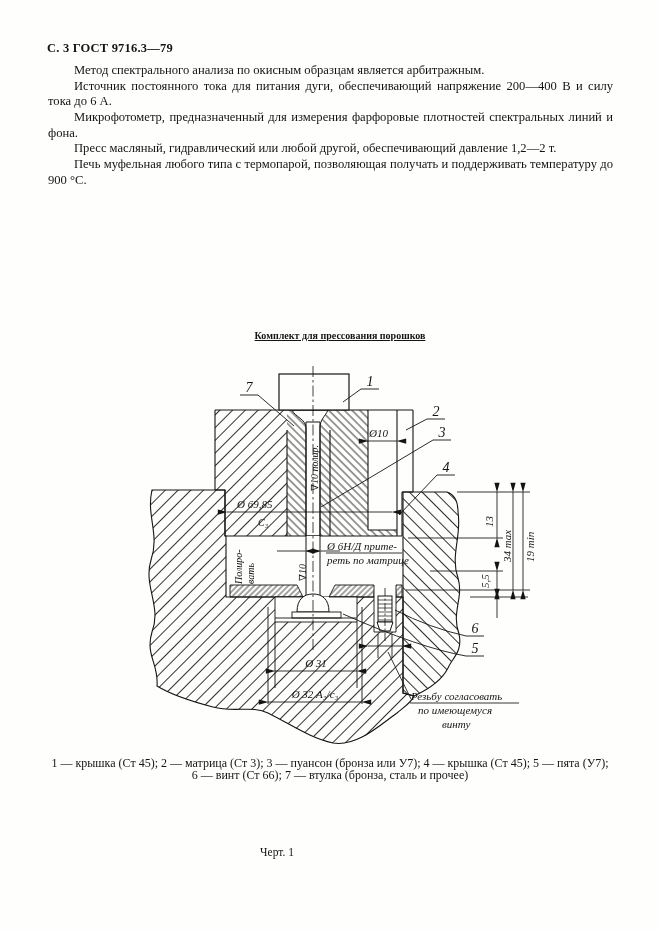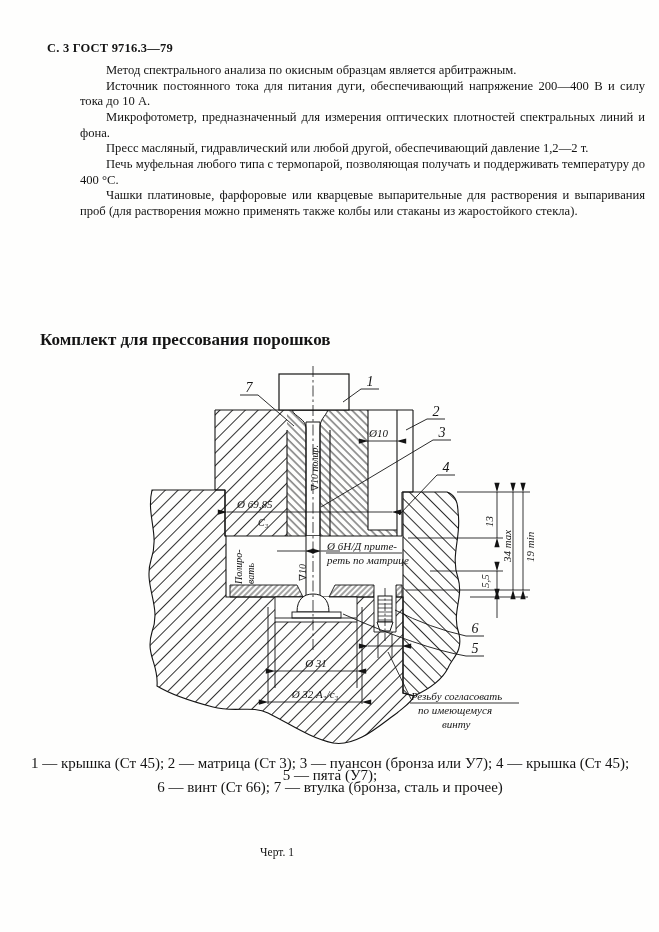--- a/index.html
+++ b/index.html
@@ -2,45 +2,44 @@
 <html><head>
 <meta charset="utf-8">
 <style>
   html,body{margin:0;padding:0;background:#e8e8e8;}
   .page{
     position:relative;width:659px;height:932px;background:#fefefd;
     font-family:"Liberation Serif","DejaVu Serif",serif;color:#141414;
     overflow:hidden;margin:0 auto;
   }
   .hdr{position:absolute;top:41px;left:47px;font-size:12.5px;font-weight:bold;letter-spacing:.2px;text-align:center;}
-  .body-text{position:absolute;top:63px;left:48px;width:565px;font-size:12.6px;line-height:15.65px;text-align:justify;margin-left:32px;}
+  .body-text{position:absolute;top:63px;left:48px;width:565px;font-size:12.6px;line-height:15.65px;text-align:justify;}
   .body-text p{margin:0;text-indent:26px;}
-  .fig-title{position:absolute;top:330px;left:40px;width:600px;font-size:17px;font-weight:bold;}
-  .caption{position:absolute;top:757px;left:30px;width:600px;text-align:center;font-size:15px;line-height:12.2px;}
+  .fig-title{position:absolute;top:330px;left:40px;width:600px;text-align:center;font-size:10px;font-weight:bold;text-decoration:underline;}
+  .caption{position:absolute;top:757px;left:30px;width:600px;text-align:center;font-size:12px;line-height:12.2px;}
   .fig-num{position:absolute;top:846px;left:0;width:554px;text-align:center;font-size:11.5px;}
   svg.drawing{position:absolute;top:358px;left:0;}
   svg.drawing text{font-family:"Liberation Serif","DejaVu Serif",serif;font-style:italic;fill:#141414;}
   .t11{font-size:11px;}
   .t10{font-size:10px;}
   .t14{font-size:14px;}
 </style>
 </head>
 <body>
 
 <div class="page">
 
   <div class="hdr">С. 3 ГОСТ 9716.3—79</div>
 
   <div class="body-text">
     <p>Метод спектрального анализа по окисным образцам является арбитражным.</p>
-    <p>Источник постоянного тока для питания дуги, обеспечивающий напряжение 200—400 В и силу тока до 10 А.</p>
-    <p>Микрофотометр, предназначенный для измерения оптических плотностей спектральных линий и фона.</p>
+    <p>Источник постоянного тока для питания дуги, обеспечивающий напряжение 200—400 В и силу тока до 6 А.</p>
+    <p>Микрофотометр, предназначенный для измерения фарфоровые плотностей спектральных линий и фона.</p>
     <p>Пресс масляный, гидравлический или любой другой, обеспечивающий давление 1,2—2 т.</p>
-    <p>Печь муфельная любого типа с термопарой, позволяющая получать и поддерживать температуру до 400 °С.</p>
-    <p>Чашки платиновые, фарфоровые или кварцевые выпарительные для растворения и выпаривания проб (для растворения можно применять также колбы или стаканы из жаростойкого стекла).</p>
+    <p>Печь муфельная любого типа с термопарой, позволяющая получать и поддерживать температуру до 900 °С.</p>
   </div>
 
   <div class="fig-title">Комплект для прессования порошков</div>
 
   <svg class="drawing" width="659" height="405" viewBox="0 358 659 405">
     <defs>
       <pattern id="pA" width="9" height="9" patternUnits="userSpaceOnUse" patternTransform="rotate(-45)">
         <line x1="0" y1="4.5" x2="9" y2="4.5" stroke="#1a1a1a" stroke-width="0.9"></line>
       </pattern>
       <pattern id="pB" width="9" height="9" patternUnits="userSpaceOnUse" patternTransform="rotate(45)">

